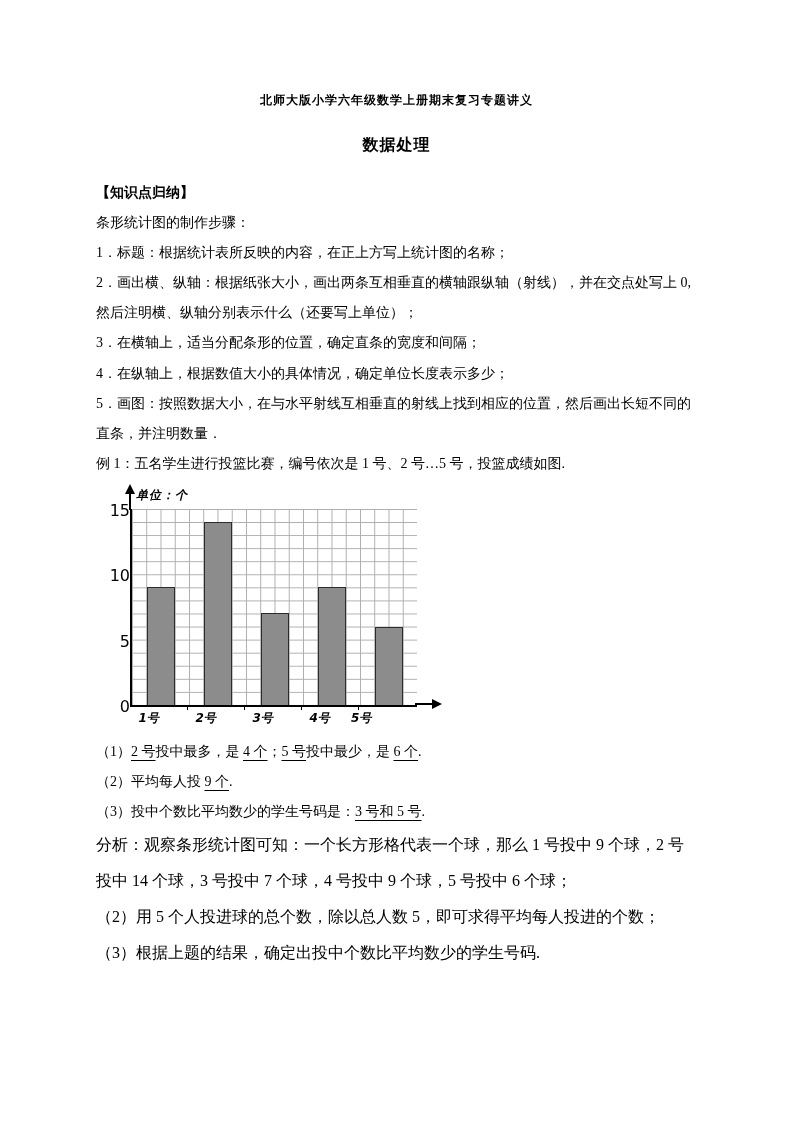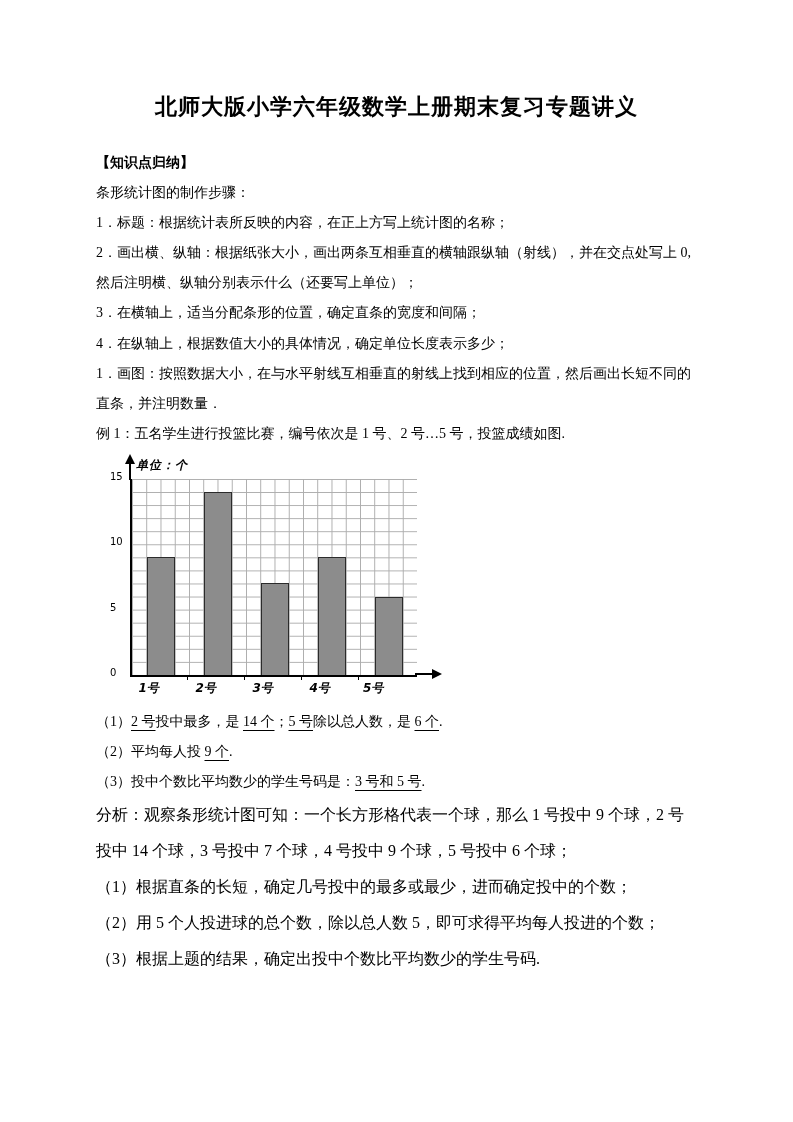--- a/index.html
+++ b/index.html
@@ -7,21 +7,21 @@
     position:relative;
     width:793px;height:1122px;
     background:#ffffff;
     box-sizing:border-box;
     padding:92px 96px 40px 96px;
     font-family:"Liberation Serif","DejaVu Serif",serif;
     color:#000;
     overflow:hidden;
   }
   .doc-title{
-    font-size:22px;font-weight:bold;text-align:center;
+    font-size:12px;font-weight:bold;text-align:center;
     margin:0 0 26px 0;letter-spacing:1px;
   }
   .doc-subtitle{
     font-size:16px;font-weight:bold;text-align:center;
     margin:0 0 22px 0;letter-spacing:1px;
   }
   p{font-size:14px;line-height:2.15;margin:0;}
   .bold{font-weight:bold;}
   .topic{margin-top:2px;}
   .sect{margin-top:10px;}
@@ -61,71 +61,71 @@
   .x-arrow{
     position:absolute;left:332px;top:212px;width:0;height:0;
     border-top:5px solid transparent;border-bottom:5px solid transparent;
     border-left:10px solid #000;
   }
   .xlabel{
     position:absolute;top:223px;width:40px;text-align:left;
     font-size:12px;font-style:italic;font-weight:bold;
   }
   .ylabel{
-    position:absolute;left:10px;width:26px;text-align:left;font-size:10px;
+    position:absolute;left:4px;width:26px;text-align:right;font-size:16px;
   }
   .xtick{position:absolute;top:218px;width:1px;height:5px;background:#000;}
 </style>
 </head>
 <body>
 
 <div class="page">
 
   <div class="doc-title">北师大版小学六年级数学上册期末复习专题讲义</div>
+  <div class="doc-subtitle">数据处理</div>
 
   <p class="bold sect">【知识点归纳】</p>
   <p>条形统计图的制作步骤：</p>
   <p>1．标题：根据统计表所反映的内容，在正上方写上统计图的名称；</p>
   <p>2．画出横、纵轴：根据纸张大小，画出两条互相垂直的横轴跟纵轴（射线），并在交点处写上 0,然后注明横、纵轴分别表示什么（还要写上单位）；</p>
   <p>3．在横轴上，适当分配条形的位置，确定直条的宽度和间隔；</p>
   <p>4．在纵轴上，根据数值大小的具体情况，确定单位长度表示多少；</p>
-  <p>1．画图：按照数据大小，在与水平射线互相垂直的射线上找到相应的位置，然后画出长短不同的直条，并注明数量．</p>
+  <p>5．画图：按照数据大小，在与水平射线互相垂直的射线上找到相应的位置，然后画出长短不同的直条，并注明数量．</p>
 
   <p>例 1：五名学生进行投篮比赛，编号依次是 1 号、2 号…5 号，投篮成绩如图.</p>
 
   <div class="chart" id="chart">
     <span class="unit-label">单位：个</span>
     <div class="y-arrow"></div>
     <div class="y-ext"></div>
     <div class="plot" id="plot">
         <div class="bar" style="left: 14.5px; width: 28px; height: 117.6px; background: rgb(140, 140, 140);"></div>
         <div class="bar" style="left: 71.5px; width: 28px; height: 182.933px; background: rgb(140, 140, 140);"></div>
         <div class="bar" style="left: 128.5px; width: 28px; height: 91.4667px; background: rgb(140, 140, 140);"></div>
         <div class="bar" style="left: 185.5px; width: 28px; height: 117.6px; background: rgb(140, 140, 140);"></div>
         <div class="bar" style="left: 242.5px; width: 28px; height: 78.4px; background: rgb(140, 140, 140);"></div>
       </div>
     <div class="x-ext"></div>
     <div class="x-arrow"></div>
   <div class="xlabel" style="left: 38.5px;">1号</div>
       <div class="xlabel" style="left: 95.5px;">2号</div>
       <div class="xlabel" style="left: 152.5px;">3号</div>
       <div class="xlabel" style="left: 209.5px;">4号</div>
-      <div class="xlabel" style="left: 263px;">5号</div>
+      <div class="xlabel" style="left: 251px;">5号</div>
       <div class="ylabel" style="top: 210px;">0</div>
       <div class="ylabel" style="top: 144.667px;">5</div>
       <div class="ylabel" style="top: 79.3333px;">10</div>
       <div class="ylabel" style="top: 14px;">15</div>
       <div class="xtick" style="left: 87px;"></div>
       <div class="xtick" style="left: 144px;"></div>
       <div class="xtick" style="left: 201px;"></div>
       <div class="xtick" style="left: 258px;"></div>
     </div>
 
-  <p><span>（1）</span><span class="u">2 号</span><span>投中最多，是 </span><span class="u">14 个</span><span>；</span><span class="u">5 号</span><span>除以总人数，是 </span><span class="u">6 个</span><span>.</span></p>
+  <p><span>（1）</span><span class="u">2 号</span><span>投中最多，是 </span><span class="u">4 个</span><span>；</span><span class="u">5 号</span><span>投中最少，是 </span><span class="u">6 个</span><span>.</span></p>
   <p><span>（2）平均每人投 </span><span class="u">9 个</span><span>.</span></p>
   <p><span>（3）投中个数比平均数少的学生号码是：</span><span class="u">3 号和 5 号</span><span>.</span></p>
 
   <p class="analysis">分析：观察条形统计图可知：一个长方形格代表一个球，那么 1 号投中 9 个球，2 号投中 14 个球，3 号投中 7 个球，4 号投中 9 个球，5 号投中 6 个球；</p>
-  <p class="analysis">（1）根据直条的长短，确定几号投中的最多或最少，进而确定投中的个数；</p>
   <p class="analysis">（2）用 5 个人投进球的总个数，除以总人数 5，即可求得平均每人投进的个数；</p>
   <p class="analysis">（3）根据上题的结果，确定出投中个数比平均数少的学生号码.</p>
 
 </div>
 
 </body></html>

